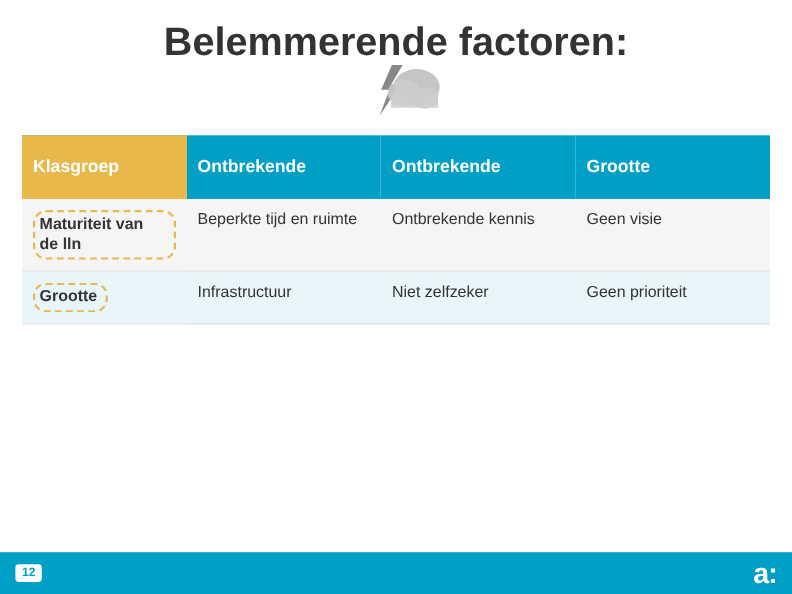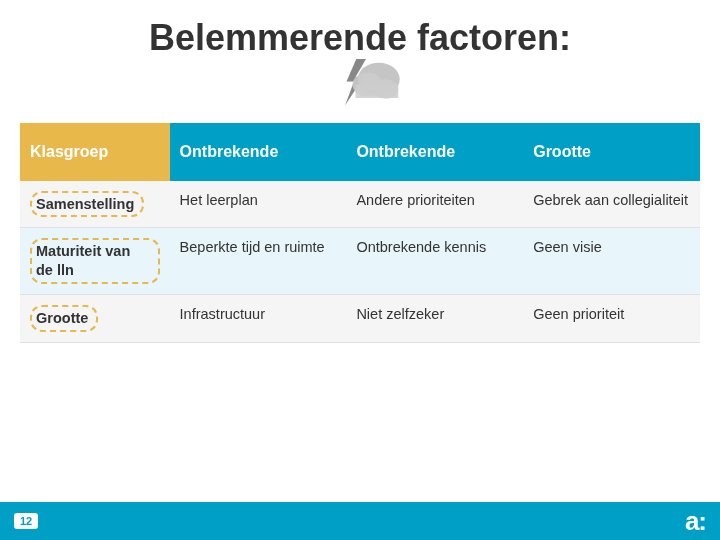--- a/index.html
+++ b/index.html
@@ -172,28 +172,20 @@
         <tr>
           <th>Klasgroep</th>
           <th>Ontbrekende</th>
           <th>Ontbrekende</th>
           <th>Grootte</th>
         </tr>
       </thead>
       <tbody>
         <tr>
           <td>
-            <span class="klasgroep-cell">Samenstelling</span>
-          </td>
-          <td>Het leerplan</td>
-          <td>Andere prioriteiten</td>
-          <td>Gebrek aan collegialiteit</td>
-        </tr>
-        <tr>
-          <td>
             <span class="klasgroep-cell">Maturiteit van de lln</span>
           </td>
           <td>Beperkte tijd en ruimte</td>
           <td>Ontbrekende kennis</td>
           <td>Geen visie</td>
         </tr>
         <tr>
           <td>
             <span class="klasgroep-cell">Grootte</span>
           </td>

